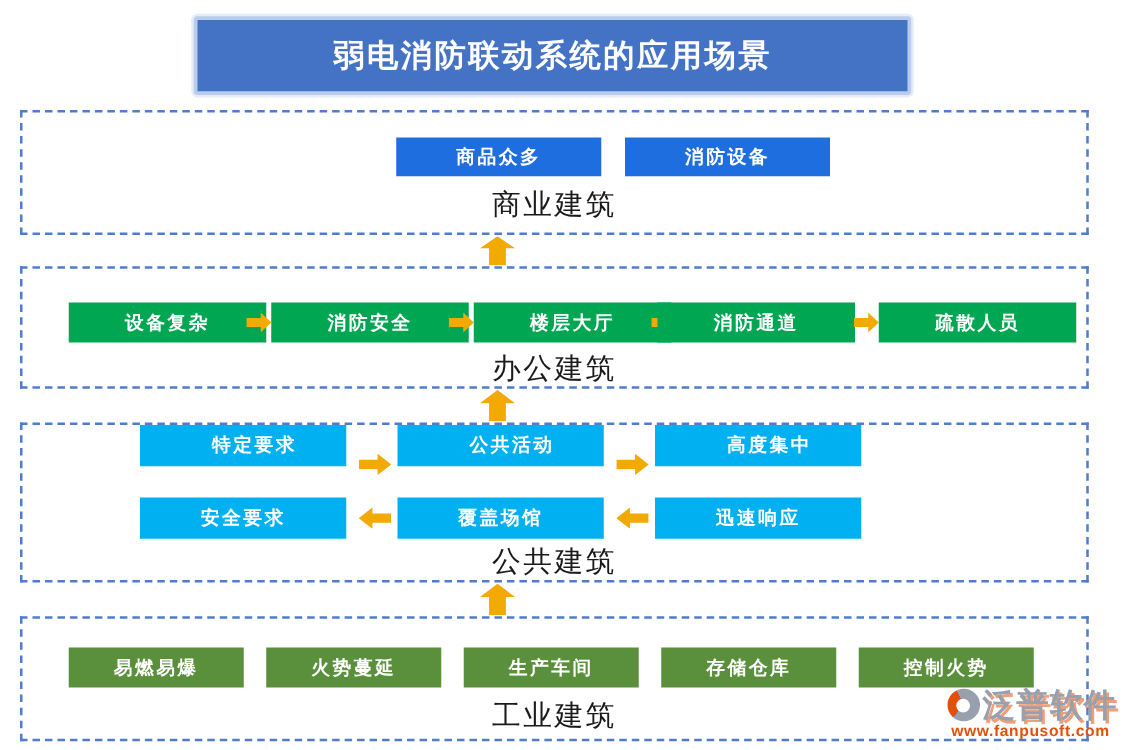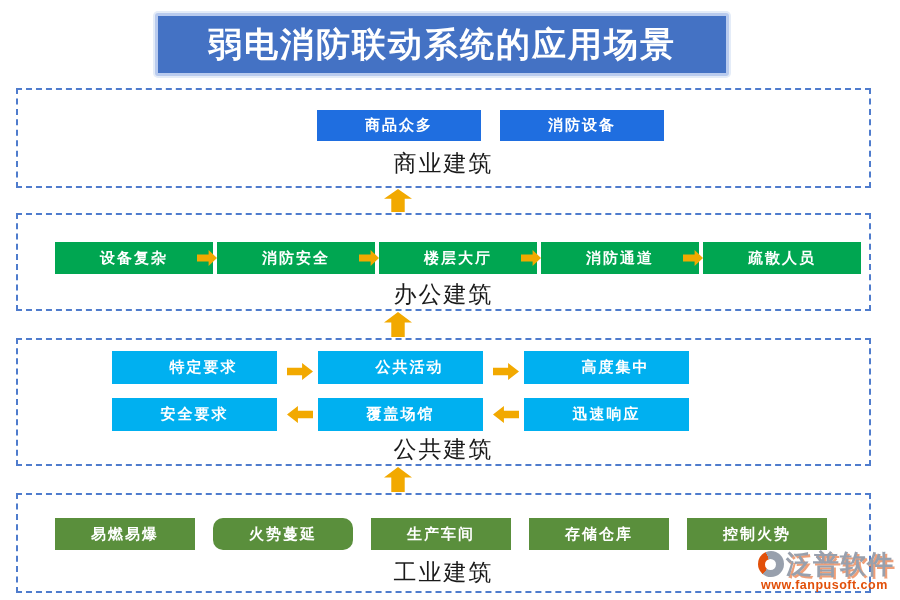--- a/index.html
+++ b/index.html
@@ -7,21 +7,21 @@
               font-family:"Liberation Sans","DejaVu Sans",sans-serif; }
   #canvas { position:relative; width:900px; height:600px; background:#fff; }
 
   
   .title {
     position:absolute; left:155px; top:13px; width:574px; height:63px;
     background:var(--title-bg,#4472C4);
     border:3px solid var(--title-border,#b9cbee);
     box-shadow:0 0 0 2px #e4ecf8;
     border-radius:3px;
-    color:#fff; font-size:34px; font-weight:bold; letter-spacing:2px;
+    color:#fff; font-size:25px; font-weight:bold; letter-spacing:2px;
     display:flex; align-items:center; justify-content:center;
   }
 
   
   .section {
     position:absolute; left:16px; width:855px;
     border:2px dashed var(--section-border,#4f7ccd);
   }
   #sec-commercial { top:88px;  height:100px; }
   #sec-office     { top:213px; height:98px;  }
@@ -48,30 +48,30 @@
   .node.green { background:var(--office-box,#00a651); }
   .node.cyan  { background:var(--public-box,#00b0f0); }
   .node.olive { background:var(--industrial-box,#5a8f3c); }
 
   
   #sec-commercial .node { top:20px; height:31px; width:164px; }
   .c1 { left:116px; } .c2 { left:299px; } .c3 { left:482px; }
 
   
   #sec-office .node { top:27px; height:32px; width:158px; }
-  .o1 { left:37px; } .o2 { left:199px; } .o3 { left:361px; } .o4 { left:523px; } .o5 { left:685px; }
+  .o1 { left:37px; } .o2 { left:199px; } .o3 { left:361px; } .o4 { left:508px; } .o5 { left:685px; }
 
   
   #sec-public .node { height:33px; width:165px; }
-  #sec-public .row1 { top:11px;padding-left:18px; } #sec-public .row2 { top:58px; }
+  #sec-public .row1 { top:0;padding-left:18px; } #sec-public .row2 { top:58px; }
   .p1 { left:94px; } .p2 { left:300px; } .p3 { left:506px; }
 
   
   #sec-industrial .node { top:23px; height:32px; width:140px; }
-  .i1 { left:37px; } .i2 { left:195px;border-radius:10px; } .i3 { left:353px; } .i4 { left:511px; } .i5 { left:669px; }
+  .i1 { left:37px; } .i2 { left:195px; } .i3 { left:353px; } .i4 { left:511px; } .i5 { left:669px; }
 
   
   .arrow { position:absolute; background:var(--arrow,#f2a900); }
   .arrow-up {
     left:384px; width:28px;
     clip-path:polygon(50% 0%,100% 42%,74% 42%,74% 100%,26% 100%,26% 42%,0% 42%);
   }
   #gap-arrow-1 { top:189px; height:23px; }
   #gap-arrow-2 { top:312px; height:25px; }
   #gap-arrow-3 { top:467px; height:25px; }

